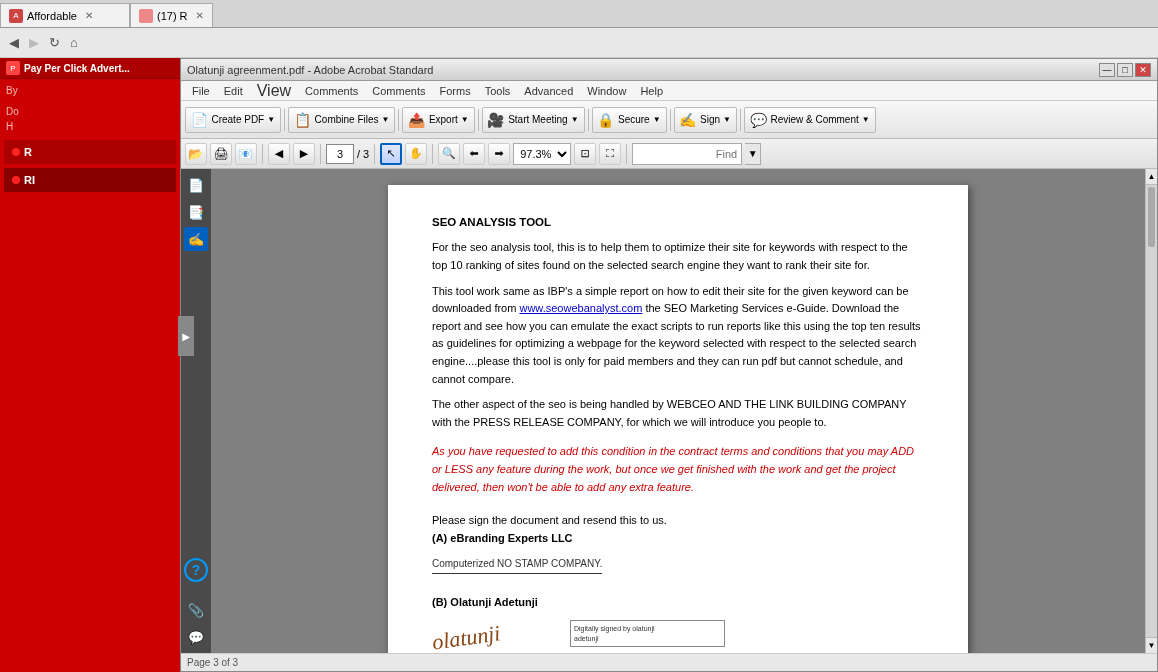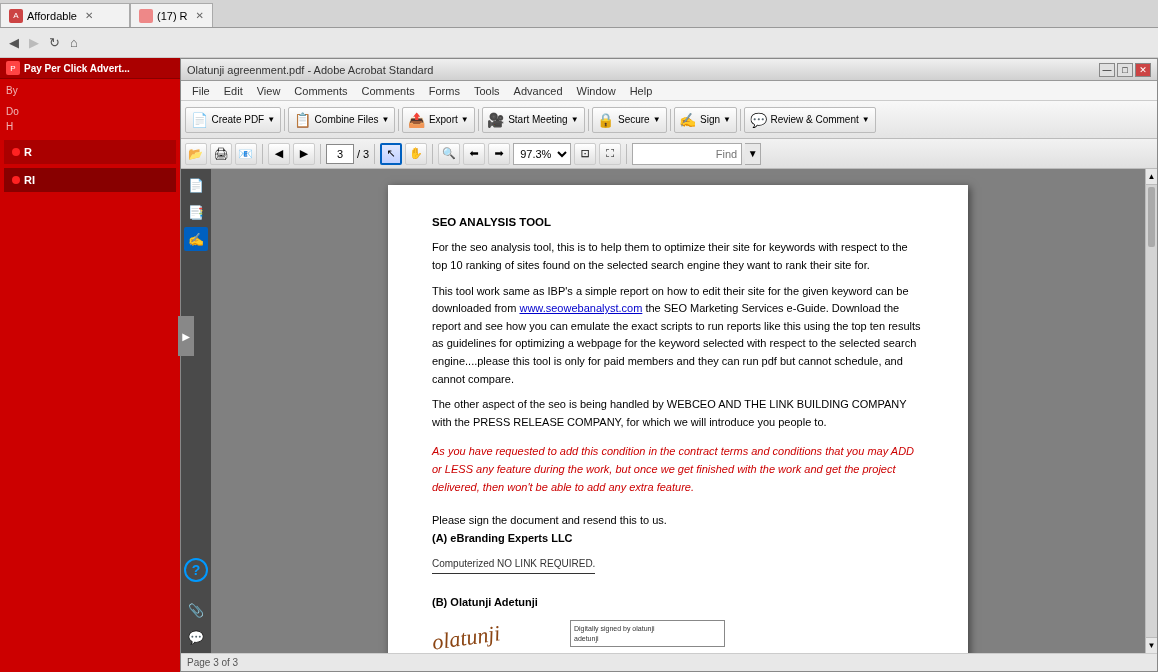--- a/index.html
+++ b/index.html
@@ -67,21 +67,21 @@
       <div style="display:flex; gap:2px;">
         <button style="width:16px;height:14px;border:1px solid #888;background:#e0e0e0;font-size:9px;cursor:pointer;display:flex;align-items:center;justify-content:center;">—</button>
         <button style="width:16px;height:14px;border:1px solid #888;background:#e0e0e0;font-size:9px;cursor:pointer;display:flex;align-items:center;justify-content:center;">□</button>
         <button style="width:16px;height:14px;border:1px solid #888;background:#cc4444;color:white;font-size:9px;cursor:pointer;display:flex;align-items:center;justify-content:center;">✕</button>
       </div>
     </div>
 
     <div style="background:#f5f5f5; border-bottom:1px solid #ccc; display:flex; align-items:center; padding:1px 4px; height:20px;">
       <span style="padding:1px 7px;font-size:11px;color:#333;cursor:pointer;">File</span>
       <span style="padding:1px 7px;font-size:11px;color:#333;cursor:pointer;">Edit</span>
-      <span style="padding:1px 7px;font-size:11px;color:#333;cursor:pointer;">View</span>
+      <span style="padding:1px 7px;font-size:16px;color:#333;cursor:pointer;">View</span>
       <span style="padding:1px 7px;font-size:11px;color:#333;cursor:pointer;">Comments</span>
       <span style="padding:1px 7px;font-size:11px;color:#333;cursor:pointer;">Comments</span>
       <span style="padding:1px 7px;font-size:11px;color:#333;cursor:pointer;">Forms</span>
       <span style="padding:1px 7px;font-size:11px;color:#333;cursor:pointer;">Tools</span>
       <span style="padding:1px 7px;font-size:11px;color:#333;cursor:pointer;">Advanced</span>
       <span style="padding:1px 7px;font-size:11px;color:#333;cursor:pointer;">Window</span>
       <span style="padding:1px 7px;font-size:11px;color:#333;cursor:pointer;">Help</span>
     </div>
 
     <div style="background:linear-gradient(to bottom,#f8f8f8,#e4e4e4); border-bottom:1px solid #bbb; display:flex; align-items:center; padding:3px 4px; gap:3px; height:38px;">
@@ -194,21 +194,21 @@
 
           <p style="margin-bottom:12px;font-size:11px;line-height:1.6;">The other aspect of the seo is being handled by WEBCEO AND THE LINK BUILDING COMPANY with the PRESS RELEASE COMPANY, for which we will introduce you people to.</p>
 
           <p style="color:#cc0000;font-style:italic;margin-bottom:16px;font-size:11px;line-height:1.6;">As you have requested to add this condition in the contract terms and conditions that you may ADD or LESS any feature during the work, but once we get finished with the work and get the project delivered, then won't be able to add any extra feature.</p>
 
           <p style="font-size:11px;">Please sign the document and resend this to us.</p>
 
           <p style="font-weight:bold;margin-bottom:8px;font-size:11px;">(A) eBranding Experts LLC</p>
 
           <div style="margin-bottom:20px;">
-            <span style="font-size:10px;color:#333;border-bottom:1px solid #333;padding-bottom:1px;display:inline-block;">Computerized NO LINK REQUIRED.</span>
+            <span style="font-size:10px;color:#333;border-bottom:1px solid #333;padding-bottom:1px;display:inline-block;">Computerized NO STAMP COMPANY.</span>
           </div>
 
           <p style="font-weight:bold;margin-bottom:8px;font-size:11px;">(B) Olatunji Adetunji</p>
 
           <div style="display:flex;align-items:flex-start;gap:8px;margin-bottom:4px;">
             <div style="position:relative;width:130px;height:60px;">
 
               <div style="font-family:'Times New Roman',serif;font-size:22px;color:#8B4513;font-style:italic;transform:rotate(-8deg);display:inline-block;position:absolute;top:0;left:0;">olatunji</div>
               <div style="font-family:'Times New Roman',serif;font-size:22px;color:#8B4513;font-style:italic;transform:rotate(-5deg);display:inline-block;position:absolute;top:28px;left:0;"></div>
             </div>

